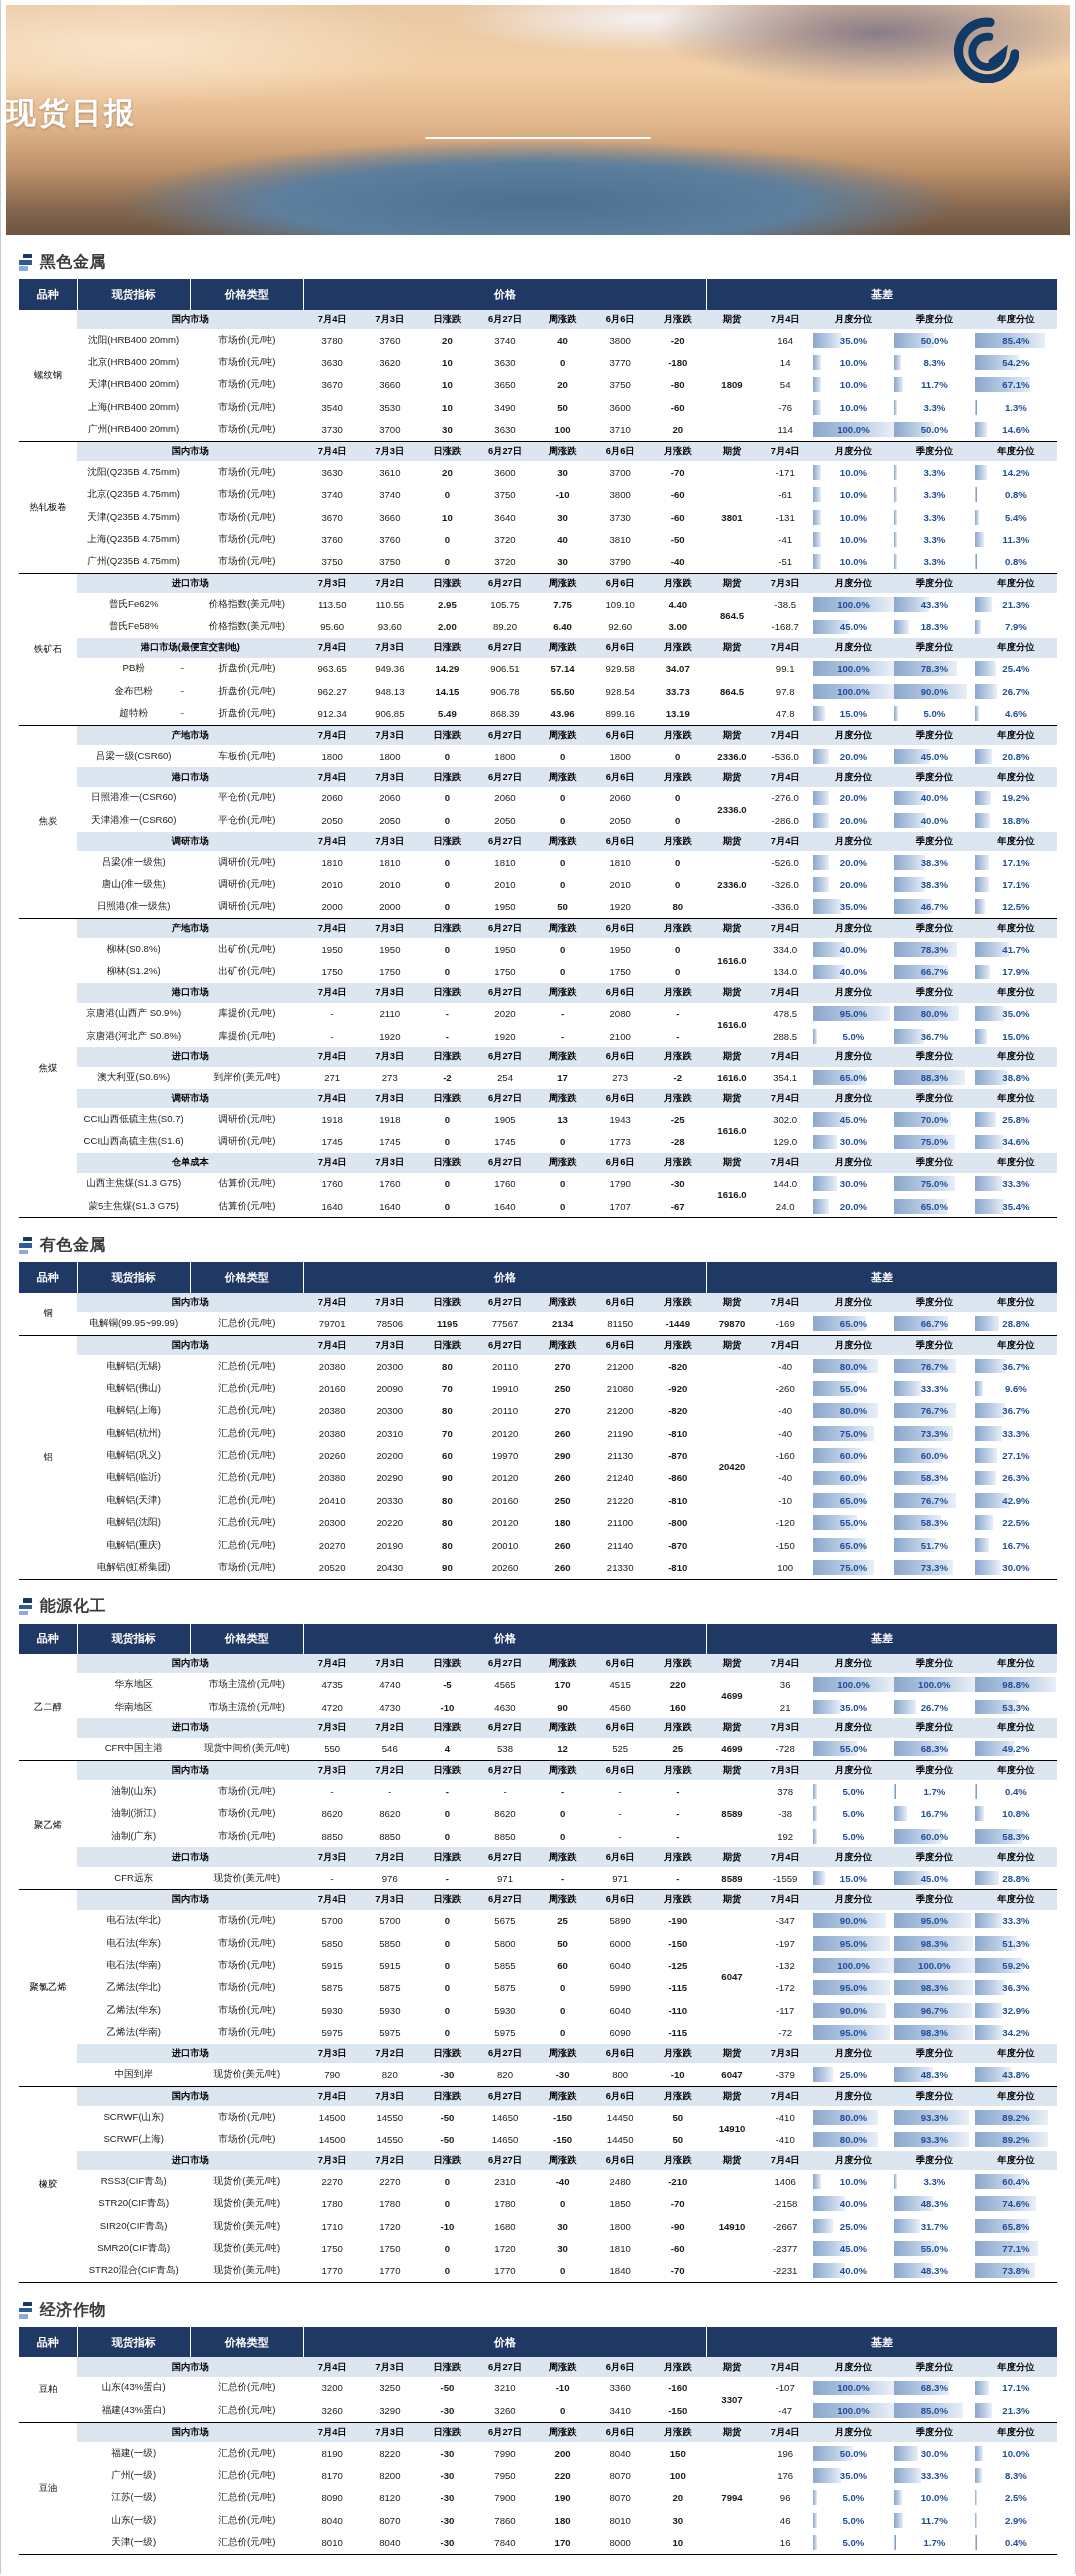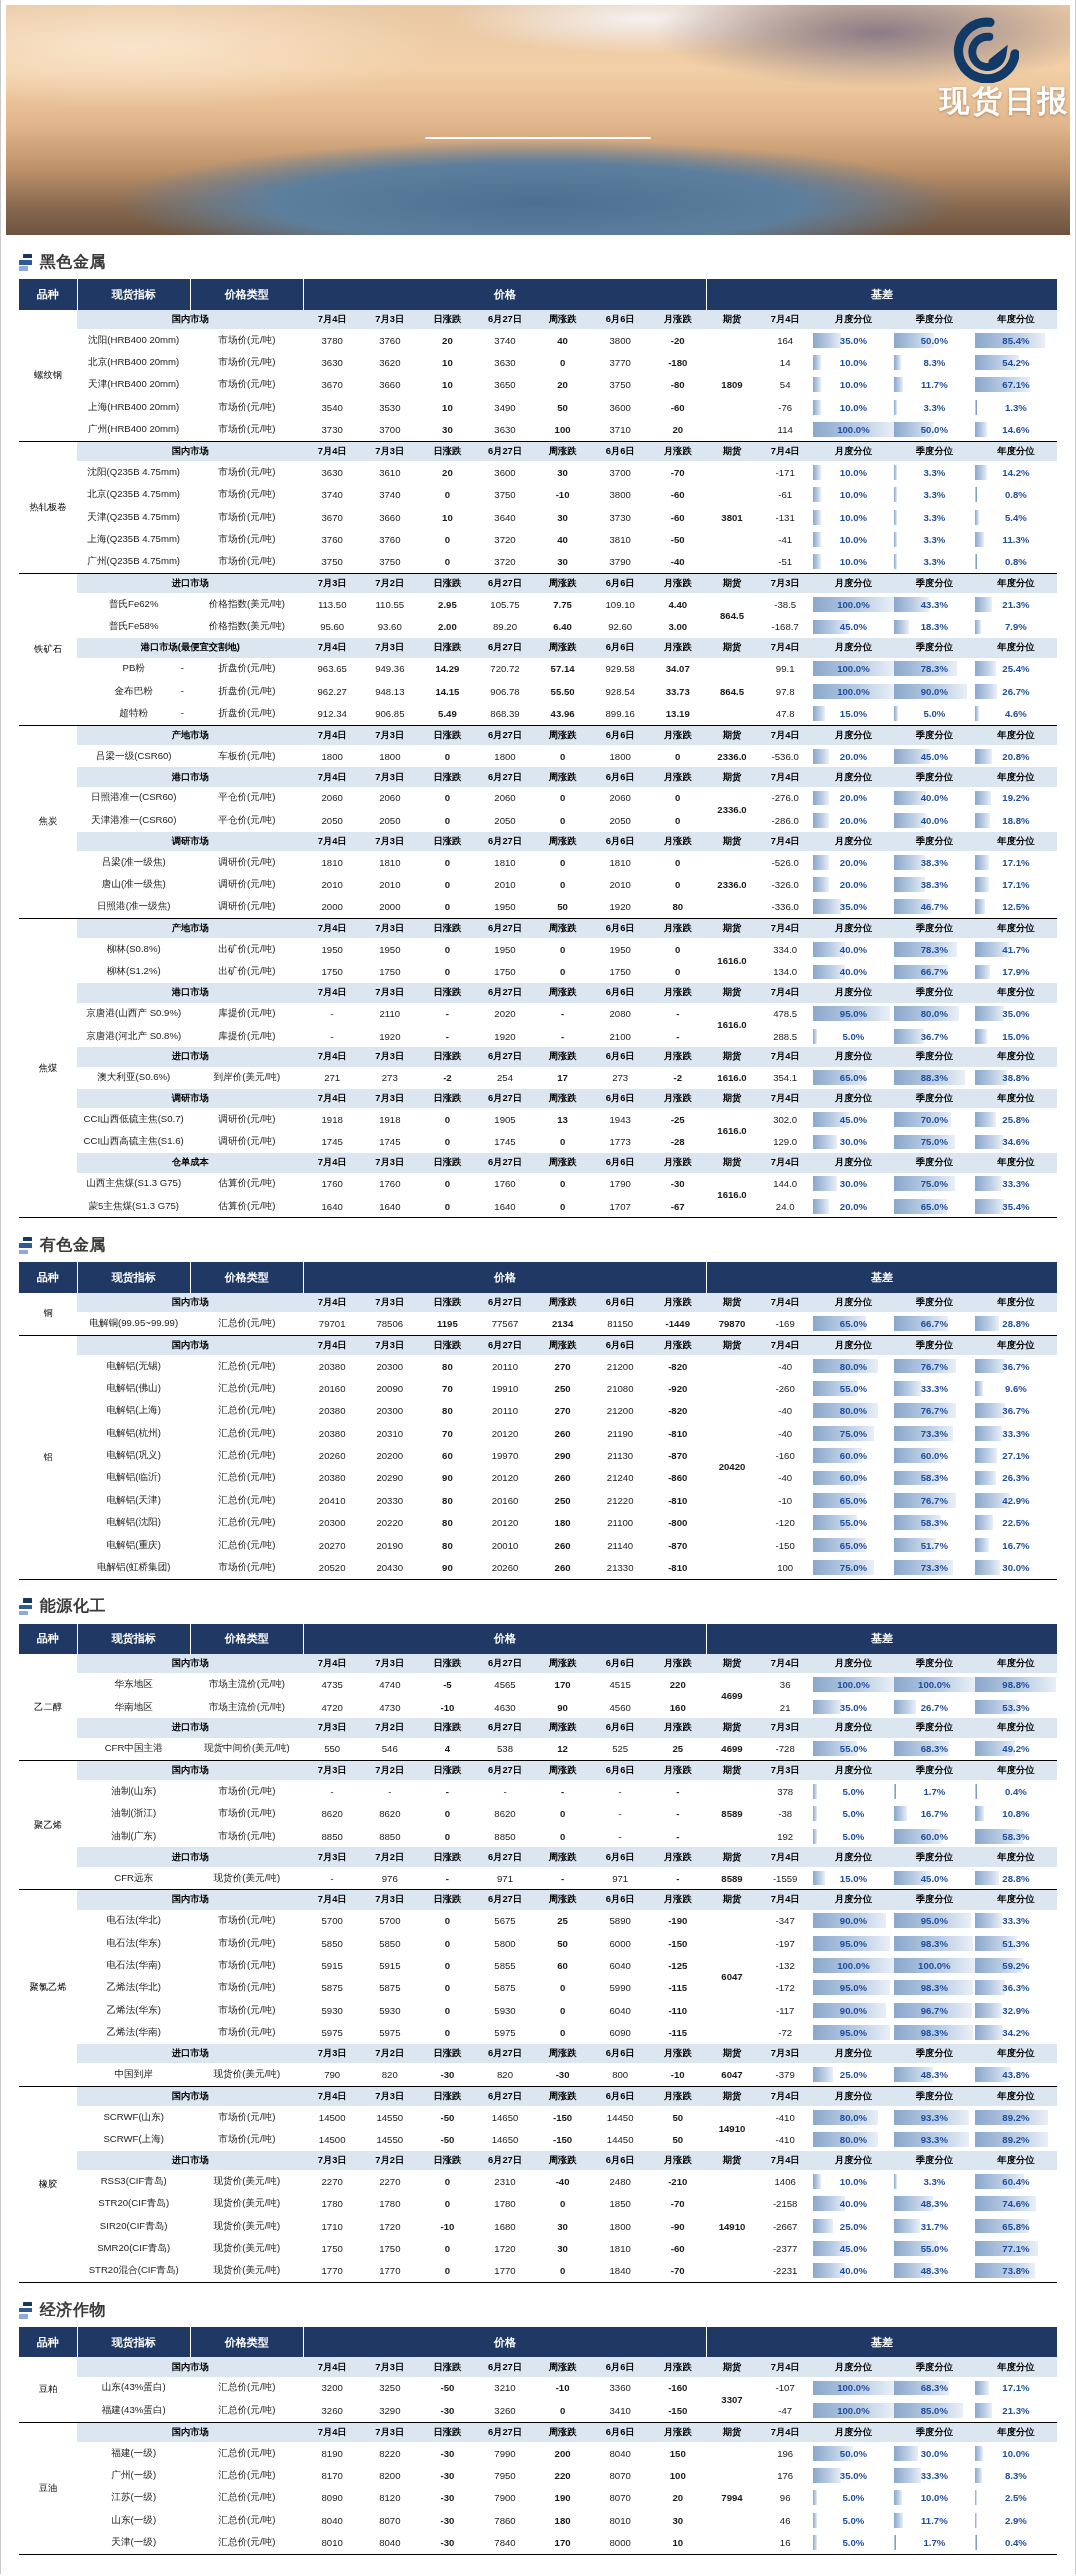--- a/index.html
+++ b/index.html
@@ -9,21 +9,21 @@
   
   .hero-wrap { padding:5.1px 5.1px 0 5.1px; }
   .hero { position:relative; height:230px; overflow:hidden;
     background:
       radial-gradient(ellipse 42% 38% at 12% 18%, rgba(250,230,205,.95) 0%, rgba(250,230,205,0) 70%),
       radial-gradient(ellipse 30% 34% at 82% 12%, rgba(120,110,130,.85) 0%, rgba(120,110,130,0) 70%),
       radial-gradient(ellipse 26% 22% at 60% 6%, rgba(245,245,250,.9) 0%, rgba(245,245,250,0) 70%),
       radial-gradient(ellipse 55% 38% at 50% 86%, #4e7090 0%, #5d7f9e 45%, rgba(93,127,158,0) 72%),
       linear-gradient(180deg, #e8c7a4 0%, #f2cfa6 28%, #e2b68c 52%, #bb9068 72%, #87684f 88%, #6d543f 100%);
   }
-  .hero-title { position:absolute; left:0; right:0; top:76px; text-align:right;
+  .hero-title { position:absolute; left:0; right:0; top:88px; text-align:left;
     color:#fff; font-size:30px; font-weight:bold; letter-spacing:2.6px; text-shadow:0 0.6px 2.6px rgba(60,40,20,.35); }
   .hero-divider { position:absolute; left:50%; top:132px; transform:translateX(-50%);
     width:225px; height:1.9px; background:#fff; }
   .hero-orgs { position:absolute; left:0; right:0; top:151px; text-align:center; color:#fff;
     font-size:18px; font-weight:bold; text-shadow:0 0.6px 1.9px rgba(60,40,20,.35); }
   .hero-orgs span { margin:0 26px; }
   .hero-logo { position:absolute; top:11.6px; right:51px; width:66px; height:66px; }
 
   
   .date-bar { margin:6.4px 5.1px 0 5.1px; background:#dbe5f1; height:23px; display:flex;
@@ -544,21 +544,21 @@
               <td>月度分位</td>
               <td>季度分位</td>
               <td>年度分位</td>
             </tr>
             <tr class="data">
               <td class="ind">PB粉<span class="sfx">-</span></td>
               <td>折盘价(元/吨)</td>
               <td class="">963.65</td>
               <td class="">949.36</td>
               <td class="up">14.29</td>
-              <td class="">720.72</td>
+              <td class="">906.51</td>
               <td class="up">57.14</td>
               <td class="">929.58</td>
               <td class="up">34.07</td>
               <td class="fut" rowspan="3">864.5</td>
               <td class="basis">99.1</td>
               <td class="pcell">
                 <div class="pwrap">
                   <div class="pbar" style="width:100%"></div>
                   <span>100.0%</span>
                 </div>

